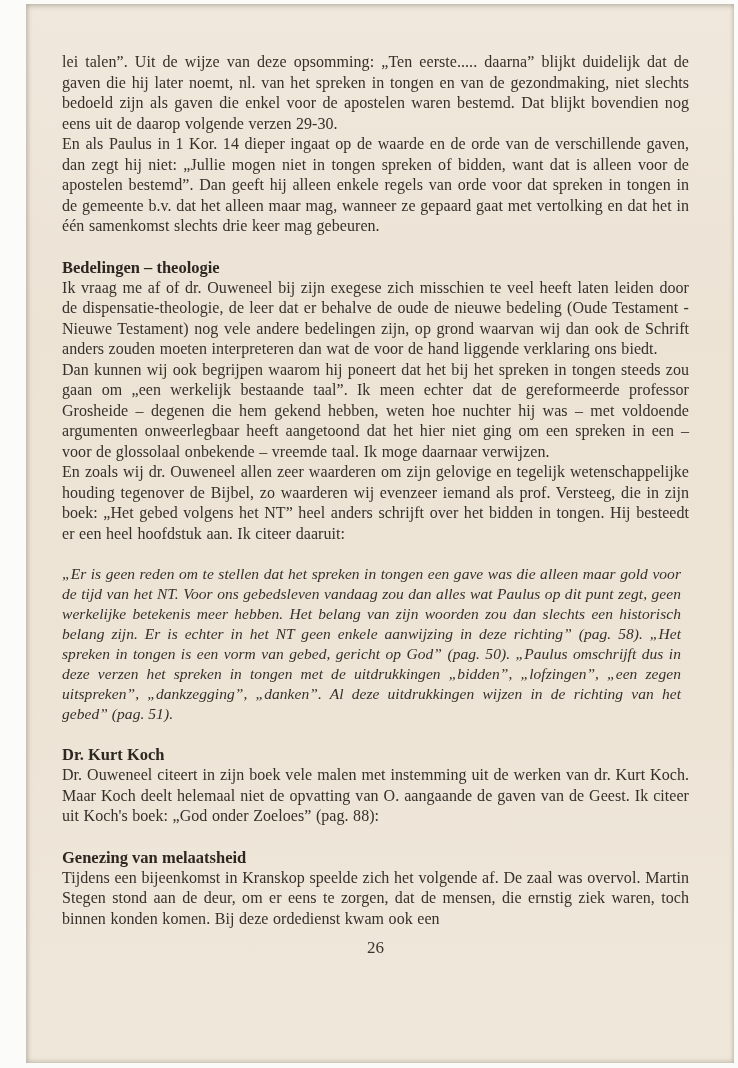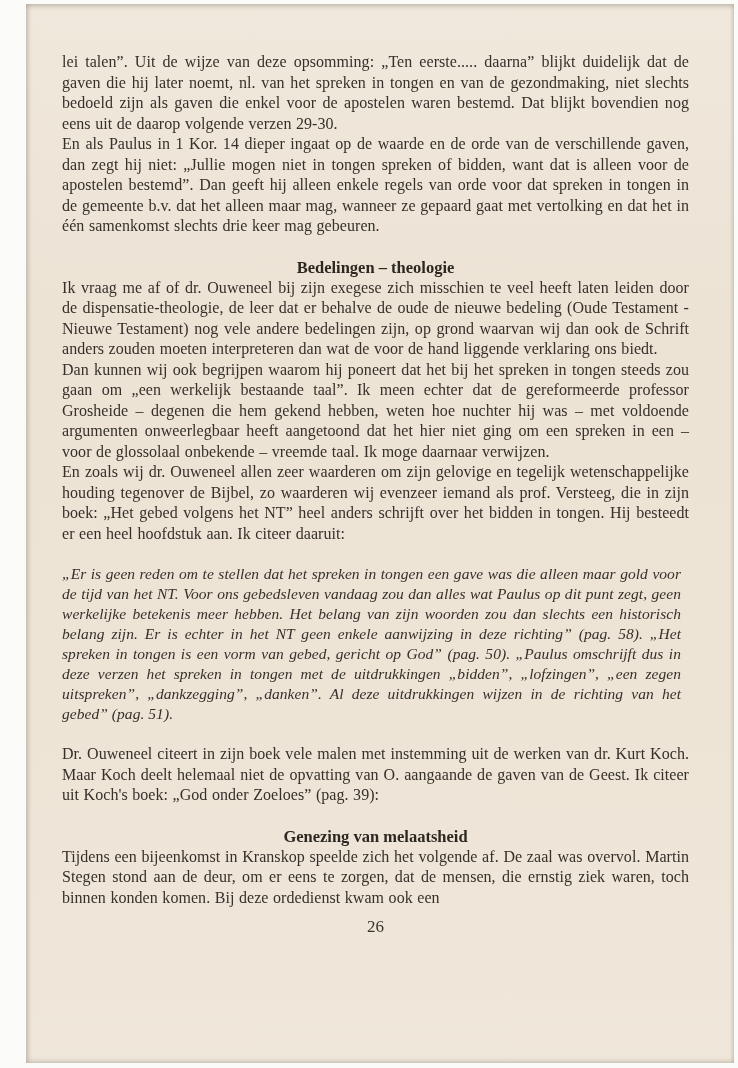--- a/index.html
+++ b/index.html
@@ -42,21 +42,21 @@
     text-align: justify;
     letter-spacing: 0.05px;
     word-spacing: 0.5px;
   }
   h2.heading {
     margin: 20px 0 0 0;
     font-size: 16.5px;
     line-height: 21px;
     font-weight: bold;
     color: #2c2721;
-    text-align: center;
+    text-align: left;
   }
   p.quote {
     margin: 20px 8px 20px 0;
     font-size: 15.5px;
     line-height: 20px;
     font-style: italic;
     text-align: justify;
     letter-spacing: 0.05px;
   }
   .pagenum {
@@ -80,22 +80,23 @@
       <h2 class="heading">Bedelingen – theologie</h2>
 
       <p class="body">Ik vraag me af of dr. Ouweneel bij zijn exegese zich misschien te veel heeft laten leiden door de dispensatie-theologie, de leer dat er behalve de oude de nieuwe bedeling (Oude Testament - Nieuwe Testament) nog vele andere bedelingen zijn, op grond waarvan wij dan ook de Schrift anders zouden moeten interpreteren dan wat de voor de hand liggende verklaring ons biedt.</p>
 
       <p class="body">Dan kunnen wij ook begrijpen waarom hij poneert dat het bij het spreken in tongen steeds zou gaan om „een werkelijk bestaande taal”. Ik meen echter dat de gereformeerde professor Grosheide – degenen die hem gekend hebben, weten hoe nuchter hij was – met voldoende argumenten onweerlegbaar heeft aangetoond dat het hier niet ging om een spreken in een – voor de glossolaal onbekende – vreemde taal. Ik moge daarnaar verwijzen.</p>
 
       <p class="body">En zoals wij dr. Ouweneel allen zeer waarderen om zijn gelovige en tegelijk wetenschappelijke houding tegenover de Bijbel, zo waarderen wij evenzeer iemand als prof. Versteeg, die in zijn boek: „Het gebed volgens het NT” heel anders schrijft over het bidden in tongen. Hij besteedt er een heel hoofdstuk aan. Ik citeer daaruit:</p>
 
       <p class="quote">„Er is geen reden om te stellen dat het spreken in tongen een gave was die alleen maar gold voor de tijd van het NT. Voor ons gebedsleven vandaag zou dan alles wat Paulus op dit punt zegt, geen werkelijke betekenis meer hebben. Het belang van zijn woorden zou dan slechts een historisch belang zijn. Er is echter in het NT geen enkele aanwijzing in deze richting” (pag. 58). „Het spreken in tongen is een vorm van gebed, gericht op God” (pag. 50). „Paulus omschrijft dus in deze verzen het spreken in tongen met de uitdrukkingen „bidden”, „lofzingen”, „een zegen uitspreken”, „dankzegging”, „danken”. Al deze uitdrukkingen wijzen in de richting van het gebed” (pag. 51).</p>
 
+      <h2 class="heading">Dr. Kurt Koch</h2>
 
-      <p class="body">Dr. Ouweneel citeert in zijn boek vele malen met instemming uit de werken van dr. Kurt Koch. Maar Koch deelt helemaal niet de opvatting van O. aangaande de gaven van de Geest. Ik citeer uit Koch's boek: „God onder Zoeloes” (pag. 39):</p>
+      <p class="body">Dr. Ouweneel citeert in zijn boek vele malen met instemming uit de werken van dr. Kurt Koch. Maar Koch deelt helemaal niet de opvatting van O. aangaande de gaven van de Geest. Ik citeer uit Koch's boek: „God onder Zoeloes” (pag. 88):</p>
 
       <h2 class="heading">Genezing van melaatsheid</h2>
 
       <p class="body">Tijdens een bijeenkomst in Kranskop speelde zich het volgende af. De zaal was overvol. Martin Stegen stond aan de deur, om er eens te zorgen, dat de mensen, die ernstig ziek waren, toch binnen konden komen. Bij deze ordedienst kwam ook een</p>
 
       <div class="pagenum">26</div>
 
     </div>
   </div>
 </div>

